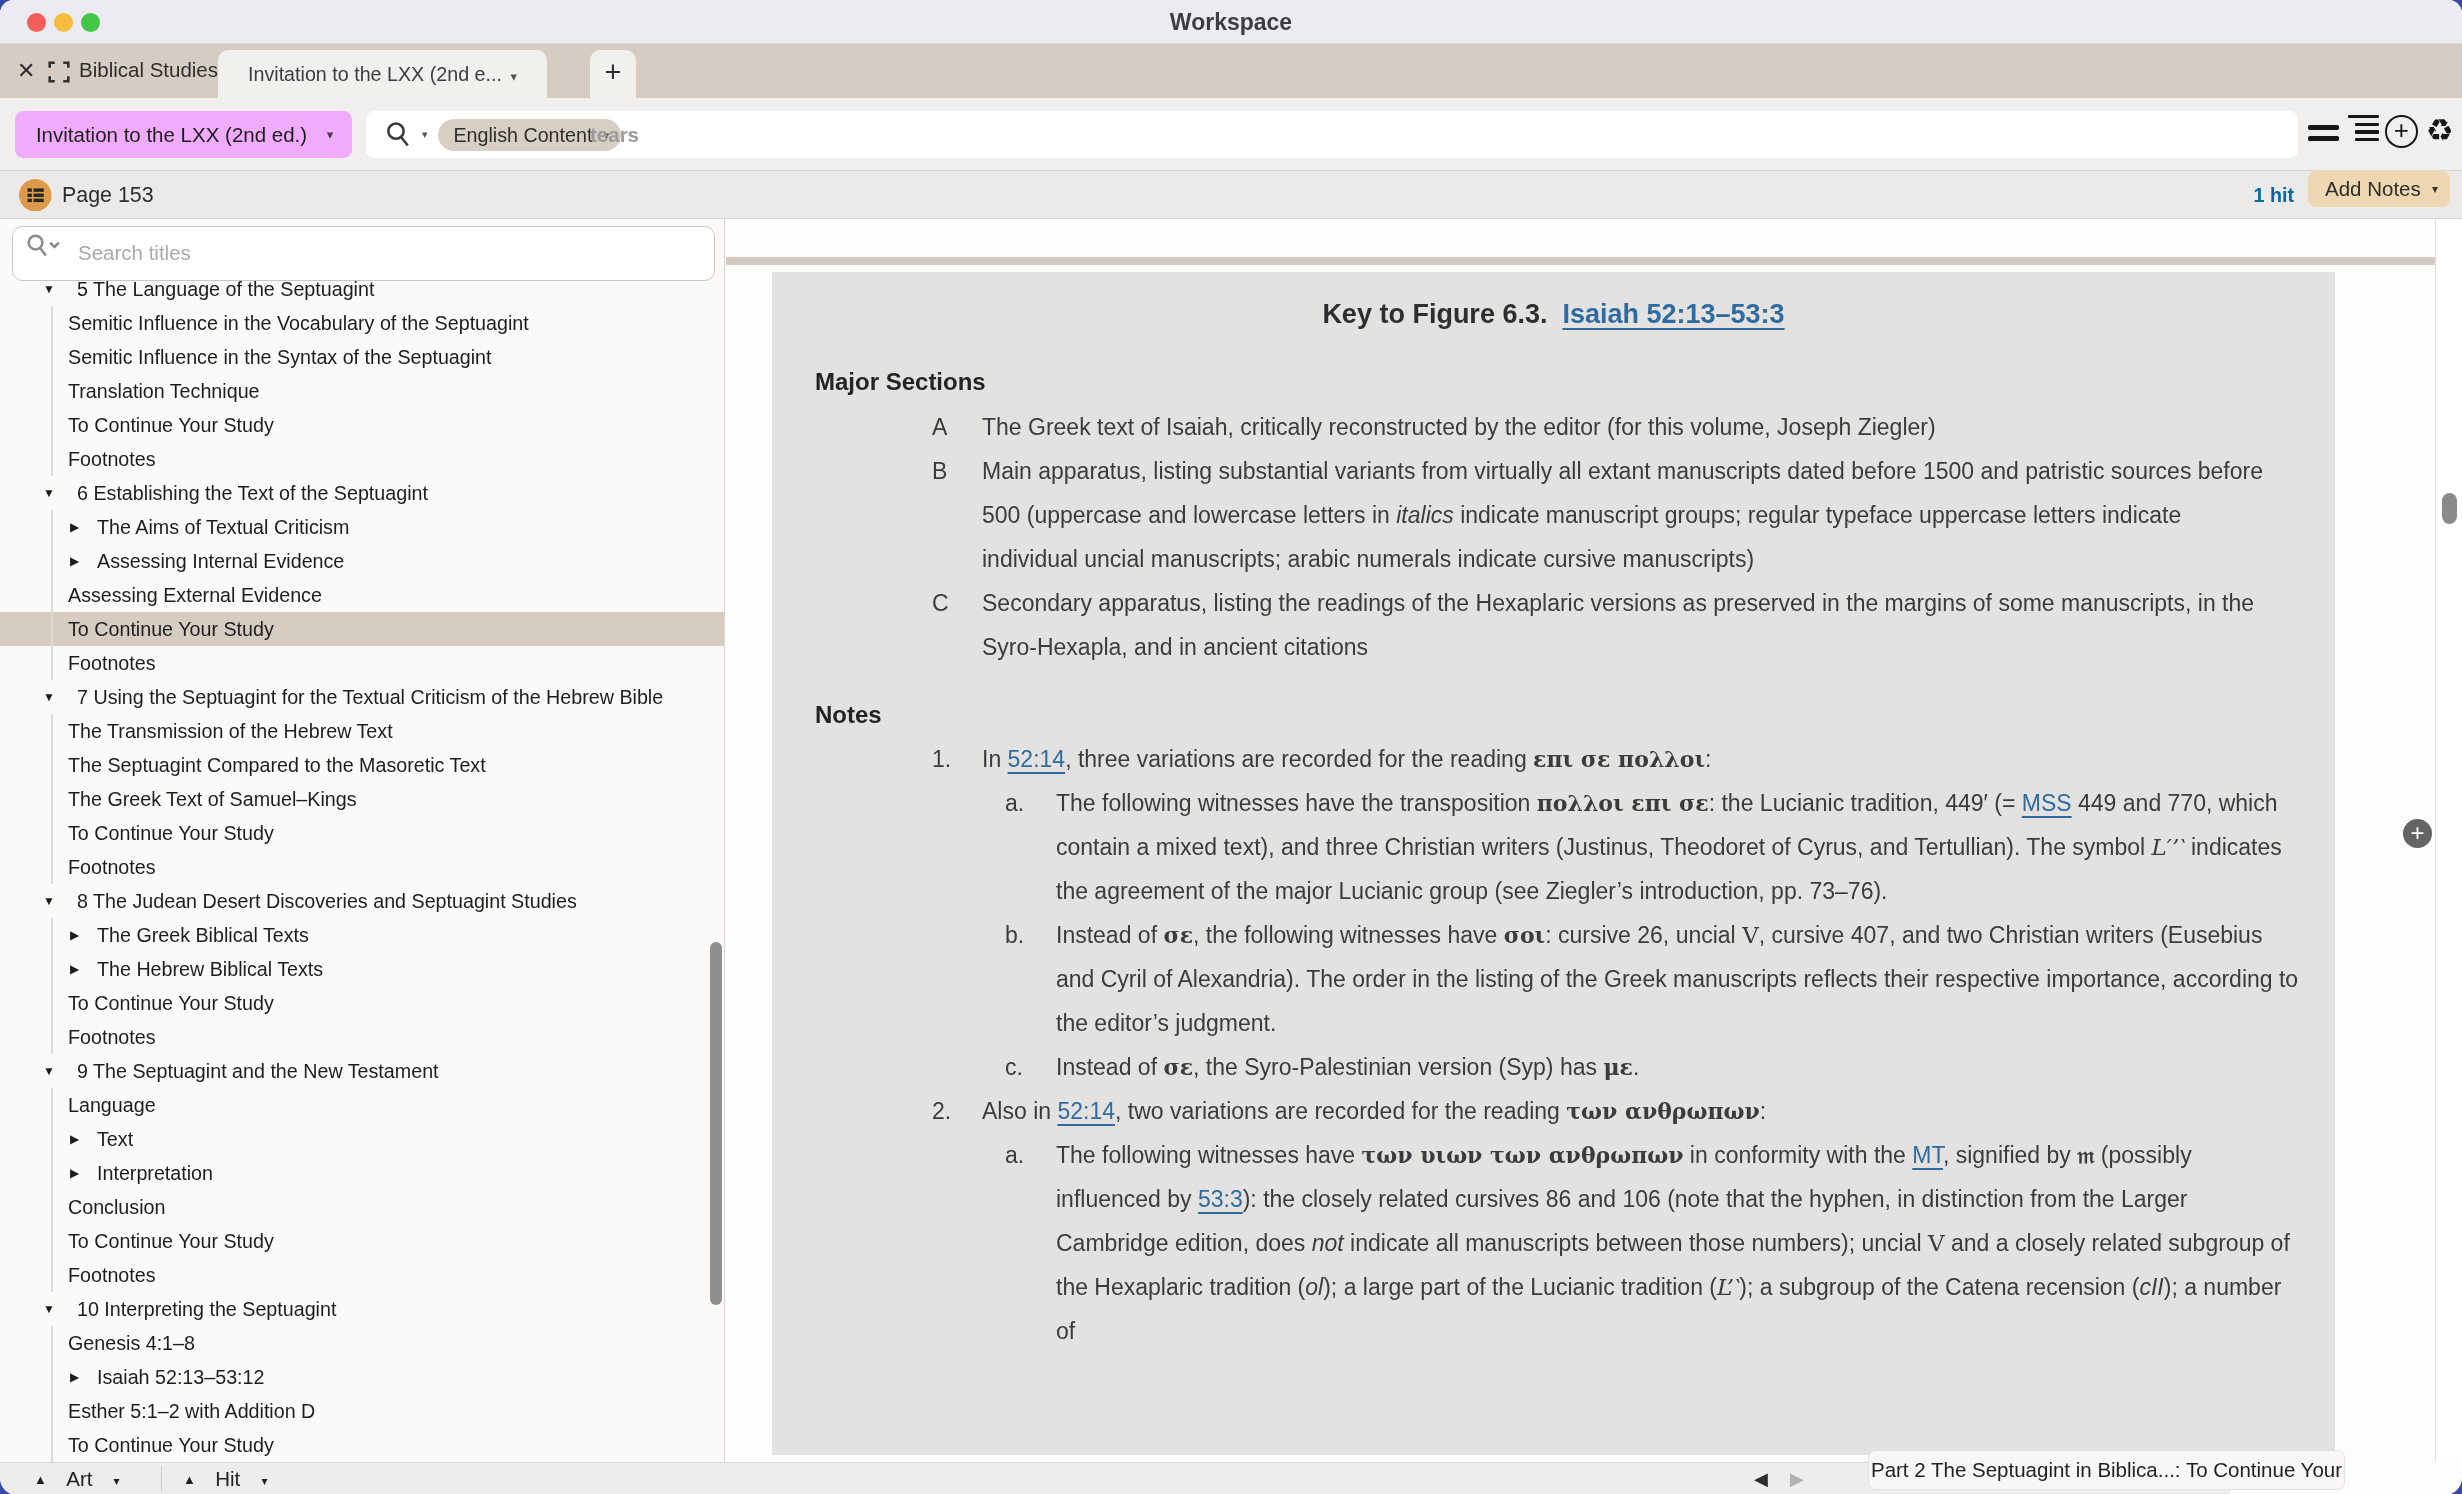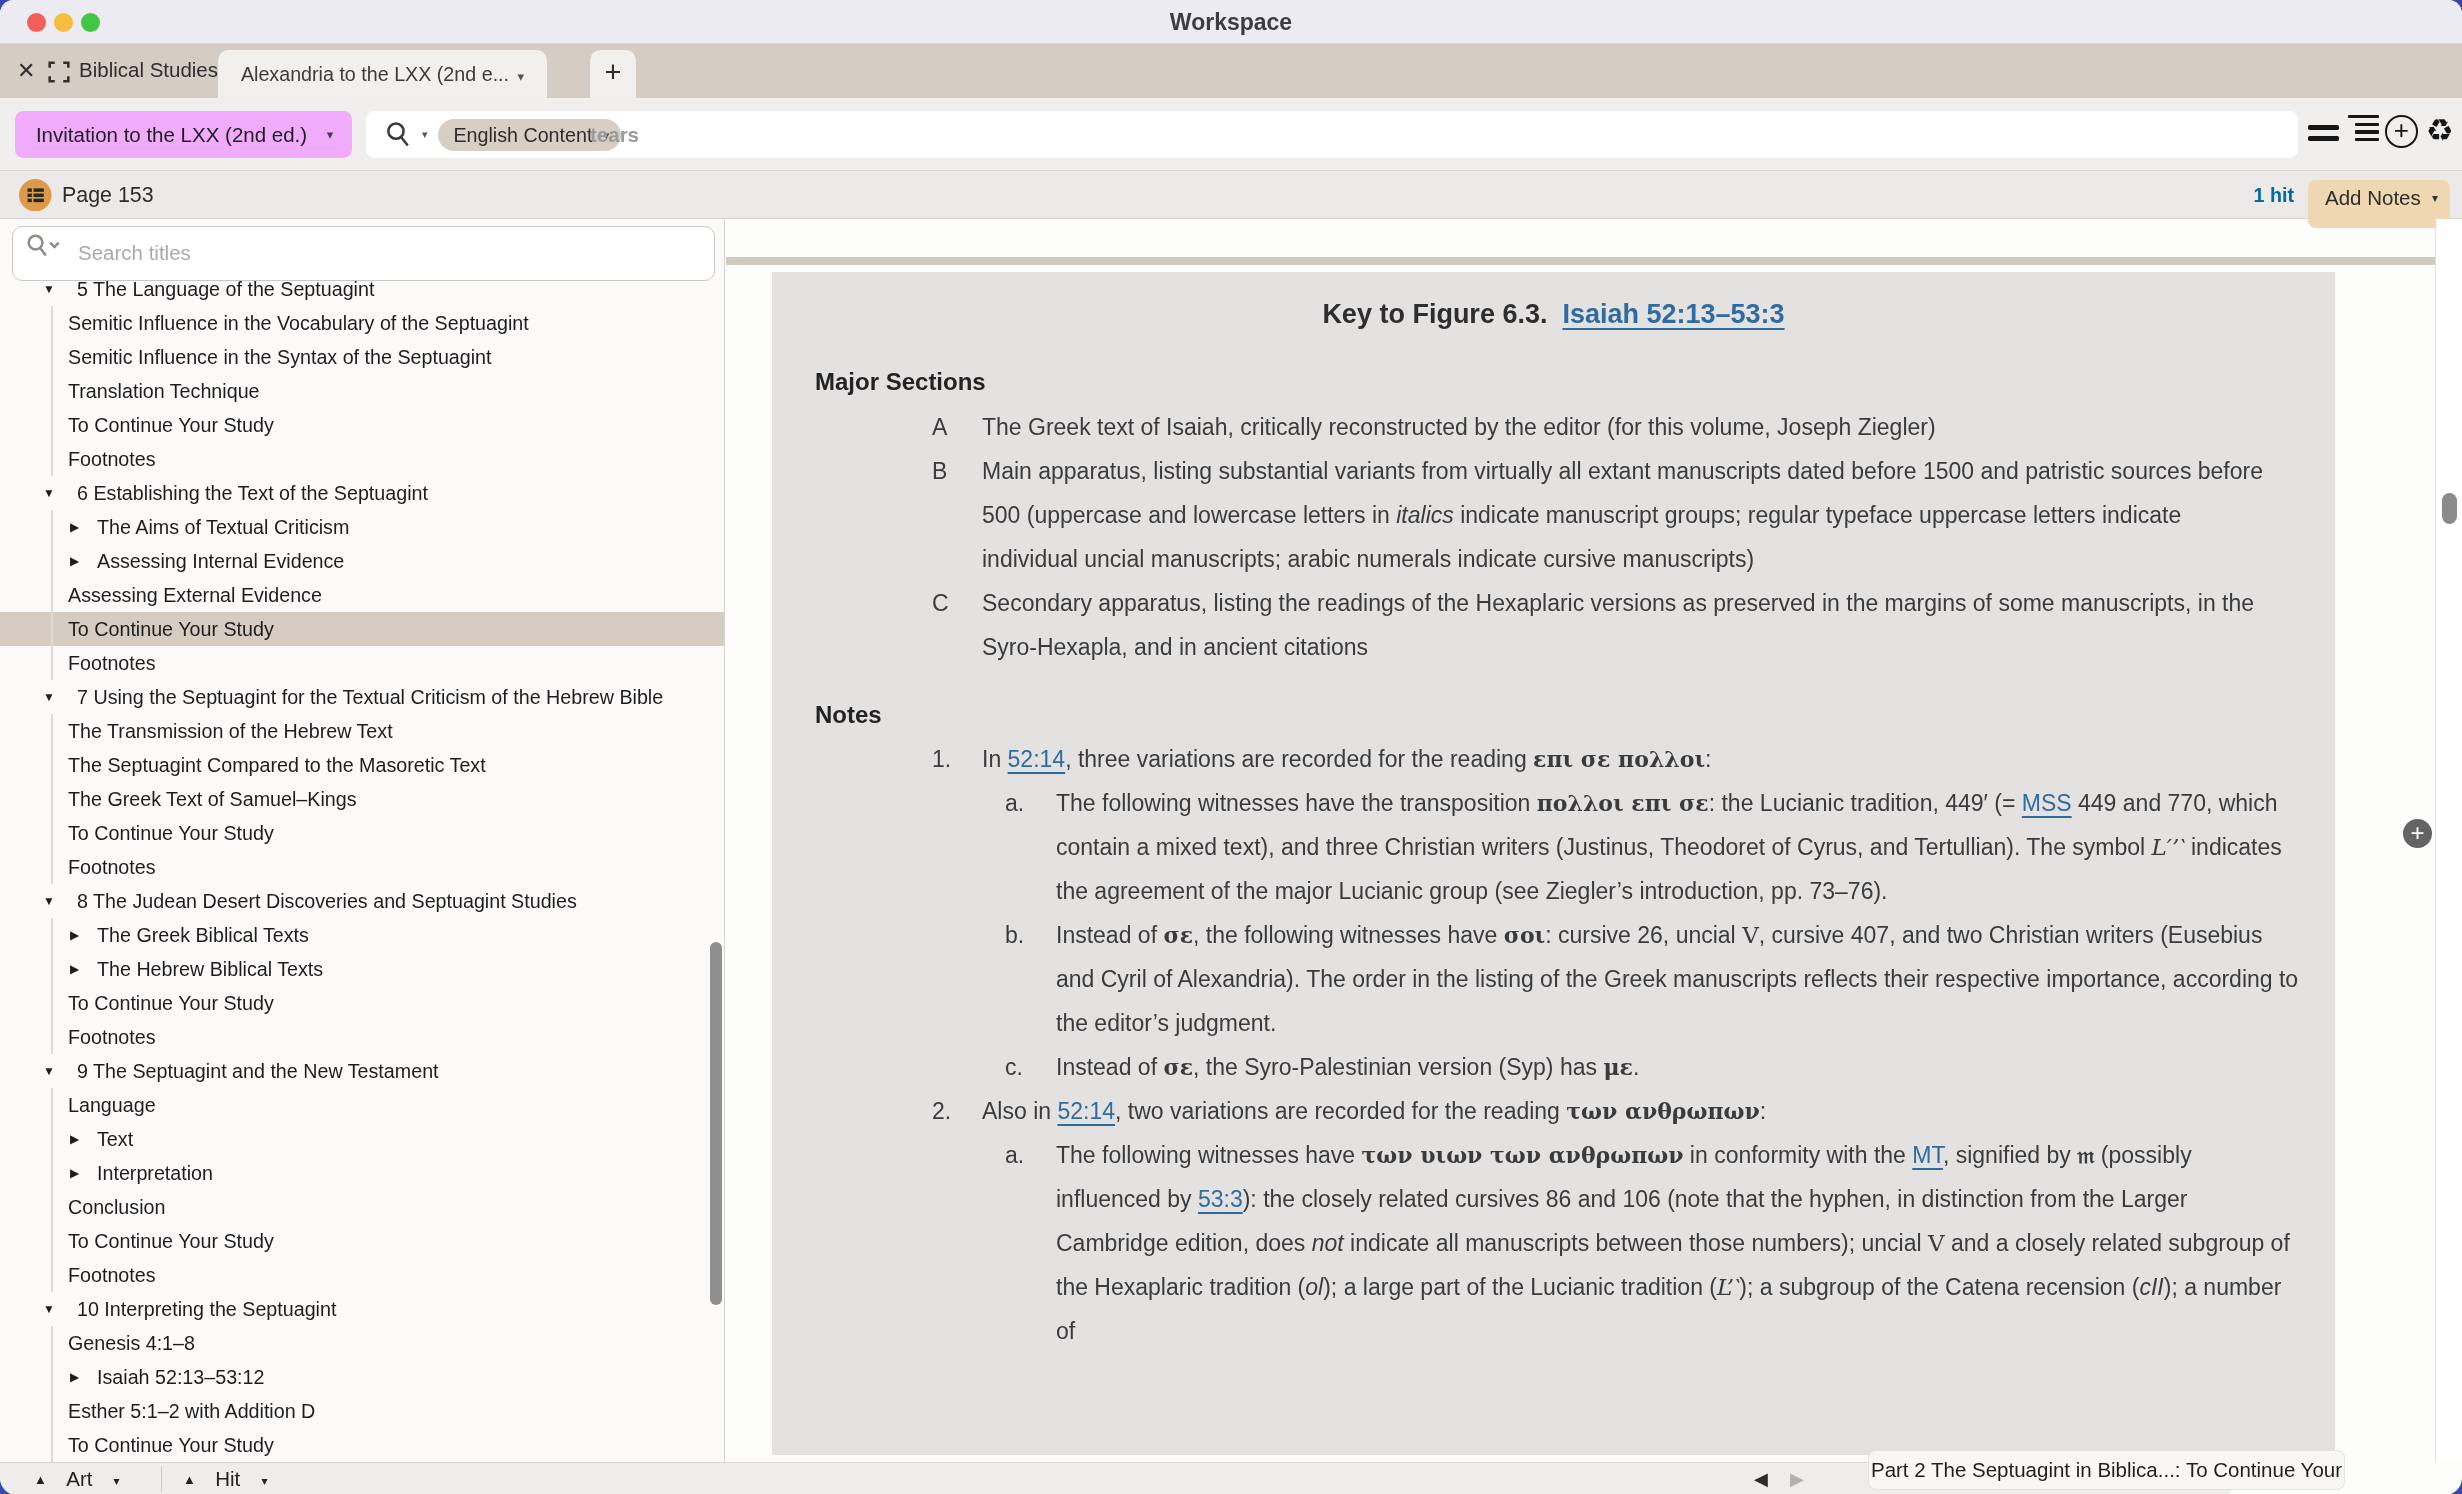--- a/index.html
+++ b/index.html
@@ -43,21 +43,21 @@
   .ic-outline i{display:block;height:3.4px;background:#161616;border-radius:0.9px;margin:4.3px 0 4.3px auto;width:24px;}
   .ic-outline i:first-child{width:31px;margin-top:0;}
   .ic-pluscircle{left:2385px;top:17px;width:32.5px;height:32.5px;border:2.6px solid #161616;border-radius:50%;
     text-align:center;line-height:27px;font-size:26px;color:#161616;}
   .ic-recycle{left:2426px;top:13.7px;font-size:31px;color:#161616;line-height:38px;}
   
   .pagebar{position:absolute;left:0;top:171px;width:2462px;height:48px;background:#eceae8;border-bottom:0.9px solid #d6d4d1;}
   .pg-icon{position:absolute;left:19px;top:7.7px;}
   .pg-label{position:absolute;left:62px;top:0;line-height:48px;font-size:21.4px;color:#2c2c2c;}
   .hits{position:absolute;right:168px;top:0;line-height:48px;font-size:19.7px;color:#0369a1;font-weight:bold;}
-  .addnotes{position:absolute;right:12px;top:9px;width:142px;height:48px;background:#efd7b1;border-radius:7.7px;
+  .addnotes{position:absolute;right:12px;top:0;width:142px;height:36px;background:#efd7b1;border-radius:7.7px;
     line-height:36px;font-size:20.5px;color:#2d2d2d;text-align:left;padding-left:17px;}
   .addnotes .caret{position:absolute;right:12px;font-size:12px;color:#333;}
   
   .sidebar{position:absolute;left:0;top:219px;width:725px;height:1243px;background:#fbfaf8;border-right:0.9px solid #d7d5d2;overflow:hidden;}
   .side-search{position:absolute;left:12px;top:6.8px;width:703px;height:55px;border:1.7px solid #c9c7c3;border-radius:10.3px;
     background:#fff;font-size:20.5px;color:#333;padding:0 8.5px 0 65px;outline:none;font-family:inherit;}
   .side-search::placeholder{color:#abA9a5;}
   .side-mag{position:absolute;left:26px;top:14.5px;}
   .toc{position:absolute;left:0;top:53px;width:725px;}
   .trow{position:relative;height:34px;line-height:34px;font-size:19.7px;color:#1d1d1f;white-space:nowrap;}
@@ -134,21 +134,21 @@
         <g stroke="#2f2f2f" stroke-width="3" fill="none">
           <path d="M2 8 V2 H8"></path>
             <path d="M18 2 H24 V8"></path>
             <path d="M24 18 V24 H18"></path>
             <path d="M8 24 H2 V18"></path>
         </g>
       </svg>
     </span>
     <span class="ws-label">Biblical Studies</span>
     <div class="tab active">
-      <span>Alexandria to the LXX (2nd e...</span><span class="caret">▾</span>
+      <span>Invitation to the LXX (2nd e...</span><span class="caret">▾</span>
     </div>
     <div class="tab plus">+</div>
   </div>
 
   <div class="toolbar">
     <div class="book-select">
       <span>Invitation to the LXX (2nd ed.)</span>
       <span class="caret">▾</span>
     </div>
     <div class="searchbox">

